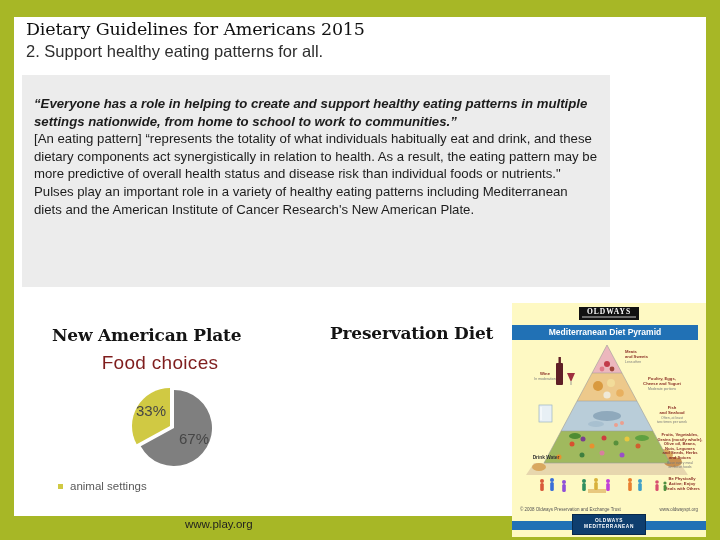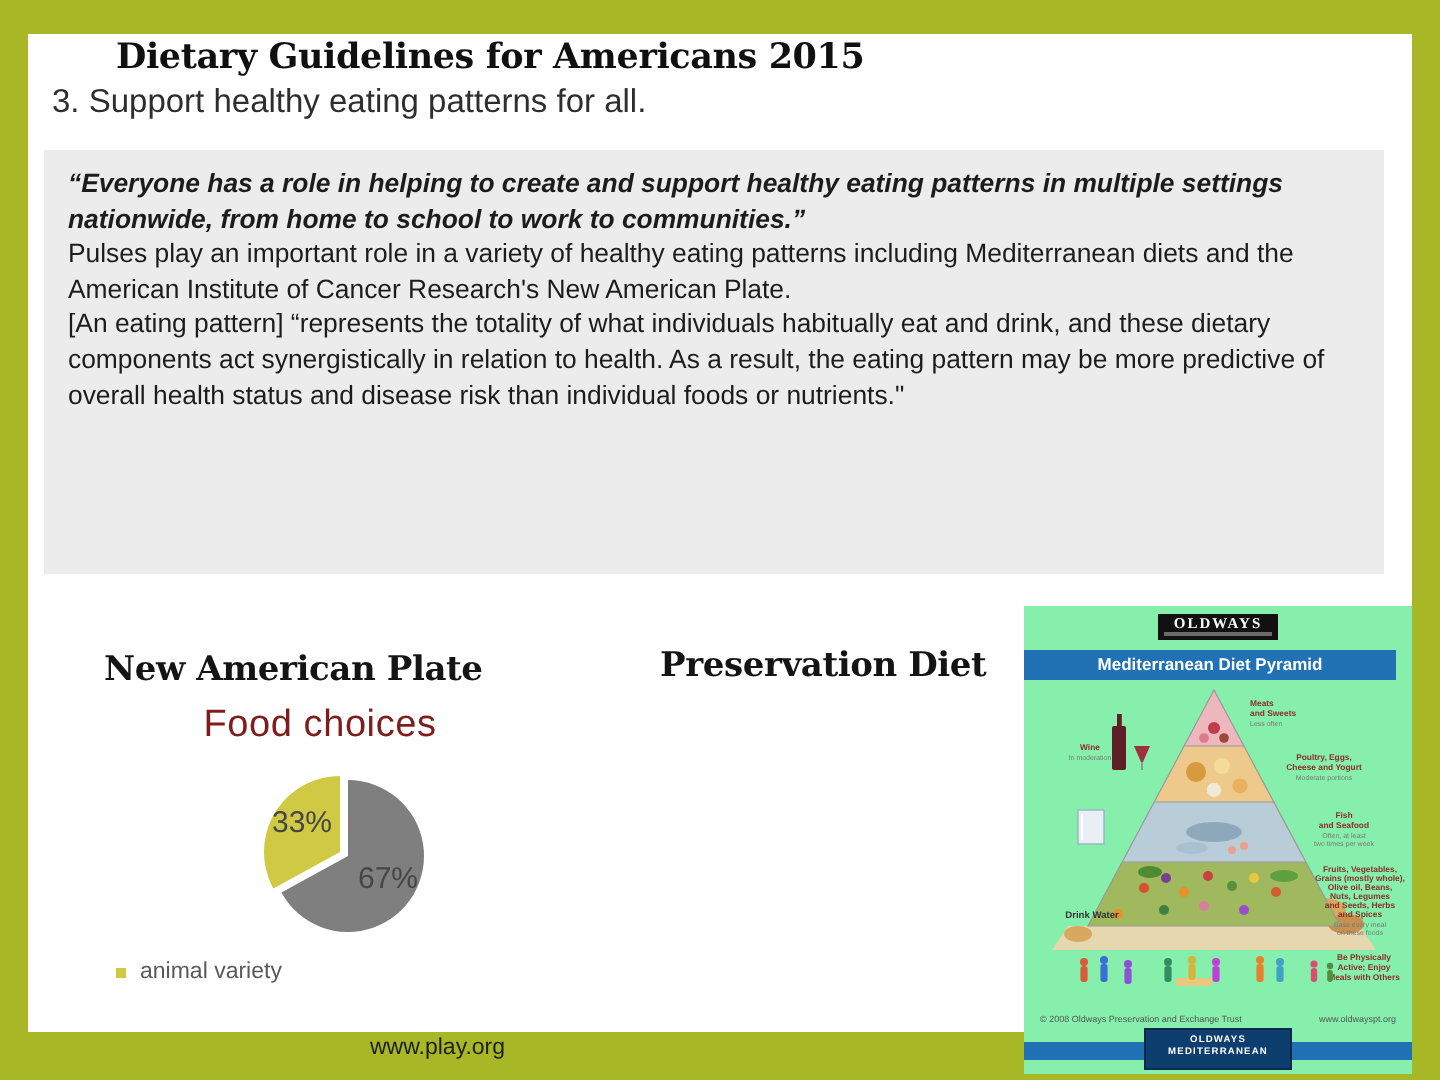--- a/index.html
+++ b/index.html
@@ -5,30 +5,30 @@
   html,body{margin:0;padding:0;}
   body{
     width:720px;height:540px;position:relative;overflow:hidden;
     background:#a7b726;
     font-family:"Liberation Sans", sans-serif;
     -webkit-font-smoothing:antialiased;
   }
   .main-white{position:absolute;left:14px;top:17px;width:692px;height:499px;background:#ffffff;}
   .title{
     position:absolute;left:26px;top:19px;
-    font-family:"DejaVu Serif", serif;font-weight:bold;font-size:17.5px;color:#101010;
-    letter-spacing:-0.2px;white-space:nowrap;margin-left:32px;
+    font-family:"DejaVu Serif", serif;font-weight:normal;font-size:17.5px;color:#101010;
+    letter-spacing:-0.2px;white-space:nowrap;
   }
   .subtitle{
     position:absolute;left:26px;top:42px;
     font-size:16.5px;color:#2e2e2e;white-space:nowrap;
   }
   .quote-box{
-    position:absolute;left:22px;top:75px;width:670px;height:212px;
-    background:#ececec;box-sizing:border-box;padding:8px 12px;
+    position:absolute;left:22px;top:75px;width:588px;height:212px;
+    background:#ececec;box-sizing:border-box;padding:20px 12px;
     font-size:13.2px;line-height:17.6px;color:#1c1c1c;
   }
   .quote-box p{margin:0;}
   .q-lead{font-weight:bold;font-style:italic;}
   .q-callout{
     text-align:center;font-family:"DejaVu Serif", serif;font-weight:bold;
     font-size:13px;margin-top:17px !important;
   }
   .panel-heading{
     position:absolute;font-family:"DejaVu Serif", serif;font-weight:bold;
@@ -40,21 +40,21 @@
     position:absolute;left:75px;top:352px;width:170px;text-align:center;
     font-size:19px;color:#7f1d1d;letter-spacing:0.3px;
   }
   .pie-svg{position:absolute;left:124px;top:384px;}
   .pie-label{font-size:15px;fill:#464646;}
   .legend{position:absolute;left:58px;top:480px;font-size:11.5px;color:#595959;}
   .legend-row{display:flex;align-items:flex-start;margin-bottom:8px;}
   .legend-sq{width:5px;height:5px;margin:4px 7px 0 0;flex:none;}
   .aicr{position:absolute;left:185px;top:518px;font-size:11.5px;color:#1f1f1f;}
   
-  .pyr-panel{position:absolute;left:512px;top:303px;width:194px;height:234px;background:#86efac;}
+  .pyr-panel{position:absolute;left:512px;top:303px;width:194px;height:234px;background:#fef9c3;}
   .ow-logo{
     position:absolute;left:50%;top:4px;transform:translateX(-50%);
     width:60px;height:13px;background:#111;color:#fff;text-align:center;
   }
   .ow-logo .ow-word{
     display:block;font-family:"Liberation Serif", serif;font-weight:bold;
     font-size:7.5px;line-height:9px;letter-spacing:1px;
   }
   .ow-logo .ow-strip{display:block;height:2px;margin:0 3px;background:#6a6a6a;}
   .ow-banner{
@@ -76,44 +76,44 @@
     color:#fff;text-align:center;box-sizing:border-box;padding-top:3px;
   }
   .ow-bottom-box span{display:block;font-size:4.8px;font-weight:bold;line-height:6px;letter-spacing:0.6px;}
 </style>
 </head>
 <body>
 
 <div class="main-white"></div>
 
 <div class="title">Dietary Guidelines for Americans 2015</div>
-<div class="subtitle">3. Support healthy eating patterns for all.</div>
+<div class="subtitle">2. Support healthy eating patterns for all.</div>
 
 <div class="quote-box">
   <p class="q-lead">“Everyone has a role in helping to create and support healthy eating patterns in multiple settings nationwide, from home to school to work to communities.”</p>
+  <p>[An eating pattern] “represents the totality of what individuals habitually eat and drink, and these dietary components act synergistically in relation to health. As a result, the eating pattern may be more predictive of overall health status and disease risk than individual foods or nutrients."</p>
   <p>Pulses play an important role in a variety of healthy eating patterns including Mediterranean diets and the American Institute of Cancer Research's New American Plate.</p>
-  <p>[An eating pattern] “represents the totality of what individuals habitually eat and drink, and these dietary components act synergistically in relation to health. As a result, the eating pattern may be more predictive of overall health status and disease risk than individual foods or nutrients."</p>
 </div>
 
 <div class="panel-heading h-left">New American Plate</div>
 <div class="chart-title">Food choices</div>
 
 <svg class="pie-svg" width="96" height="88" viewBox="0 0 96 88">
   <path d="M50,44 L50,6 A38,38 0 1 1 16.7,62.3 Z" fill="#7f7f7f"></path>
   <g transform="translate(-4,-2)">
     <path d="M50,44 L16.7,62.3 A38,38 0 0 1 50,6 Z" fill="#d0c943"></path>
   </g>
   <text class="pie-label" x="27" y="32" text-anchor="middle">33%</text>
   <text class="pie-label" x="70" y="60" text-anchor="middle">67%</text>
 </svg>
 
 <div class="legend">
   <div class="legend-row">
     <span class="legend-sq" style="background: rgb(208, 201, 67);"></span>
-    <span>animal variety</span>
+    <span>animal settings</span>
   </div>
 </div>
 
 <div class="aicr">www.play.org</div>
 
 <div class="panel-heading h-right">Preservation Diet</div>
 
 <div class="pyr-panel">
   <div class="ow-logo">
     <span class="ow-word">OLDWAYS</span>

